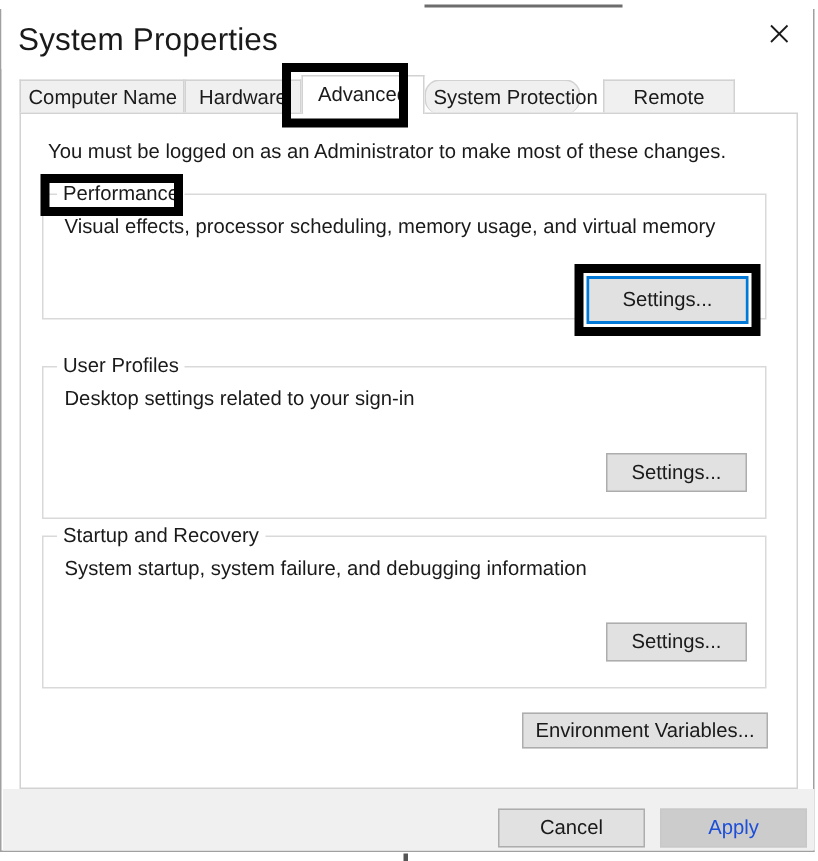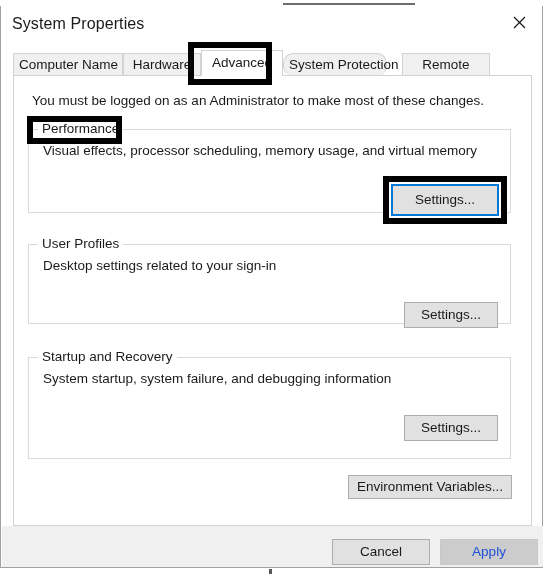--- a/index.html
+++ b/index.html
@@ -43,21 +43,21 @@
     position: absolute;
     left: 0; top: 0;
     width: 100%;
     height: 40px;
     background: #ffffff;
   }
   #title-text {
     position: absolute;
     left: 11px;
     top: 9px;
-    font-size: 16px;
+    font-size: 21px;
     color: #1a1a1a;
     letter-spacing: .1px;
     white-space: nowrap;
   }
   #close-button {
     position: absolute;
     right: 0px;
     top: 0px;
     width: 46px;
     height: 32px;
@@ -145,21 +145,21 @@
   .group-desc {
     position: absolute;
     left: 14px;
     top: 13px;
     font-size: 13.5px;
     color: #1a1a1a;
     white-space: nowrap;
   }
 
   #group-performance { top: 53px; height: 84px; }
-  #group-userprofiles { top: 168px; height: 80px; }
+  #group-userprofiles { top: 168px; height: 102px; }
   #group-startup { top: 281px; height: 102px; }
 
   
   .btn {
     position: absolute;
     background: #e1e1e1;
     border: 1px solid #adadad;
     box-sizing: border-box;
     font-family: "Liberation Sans", sans-serif;
     font-size: 13.5px;

